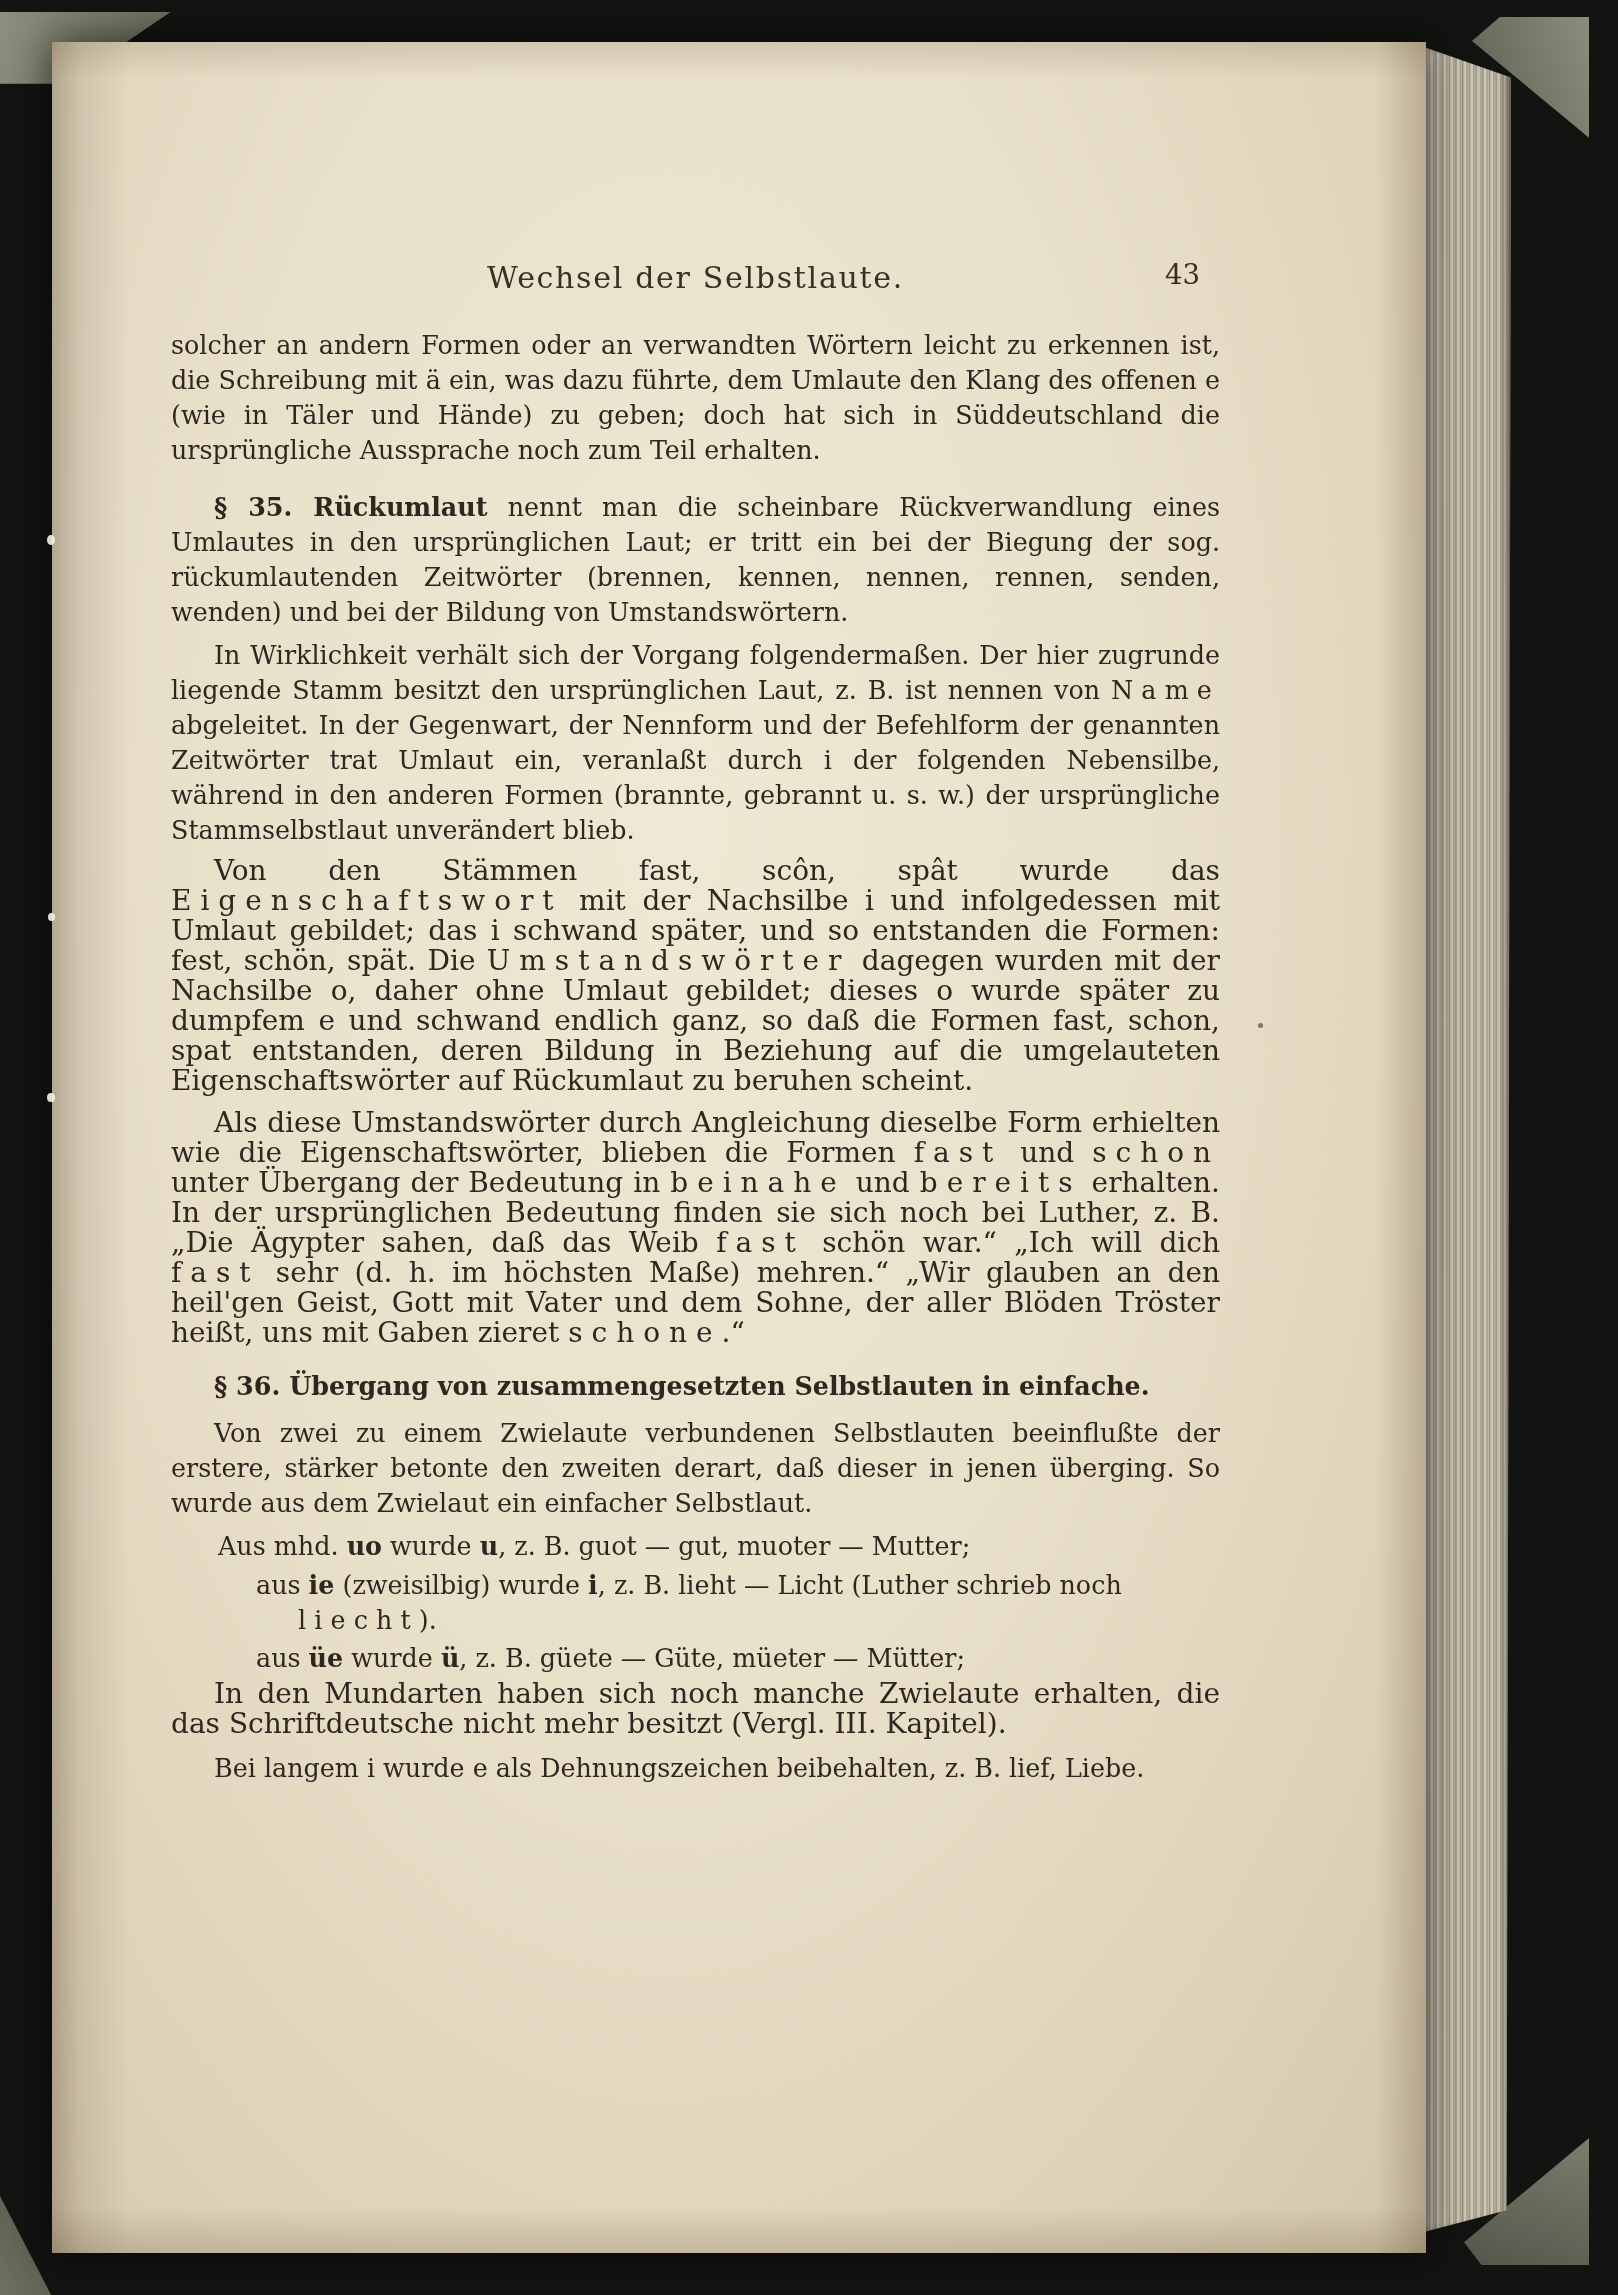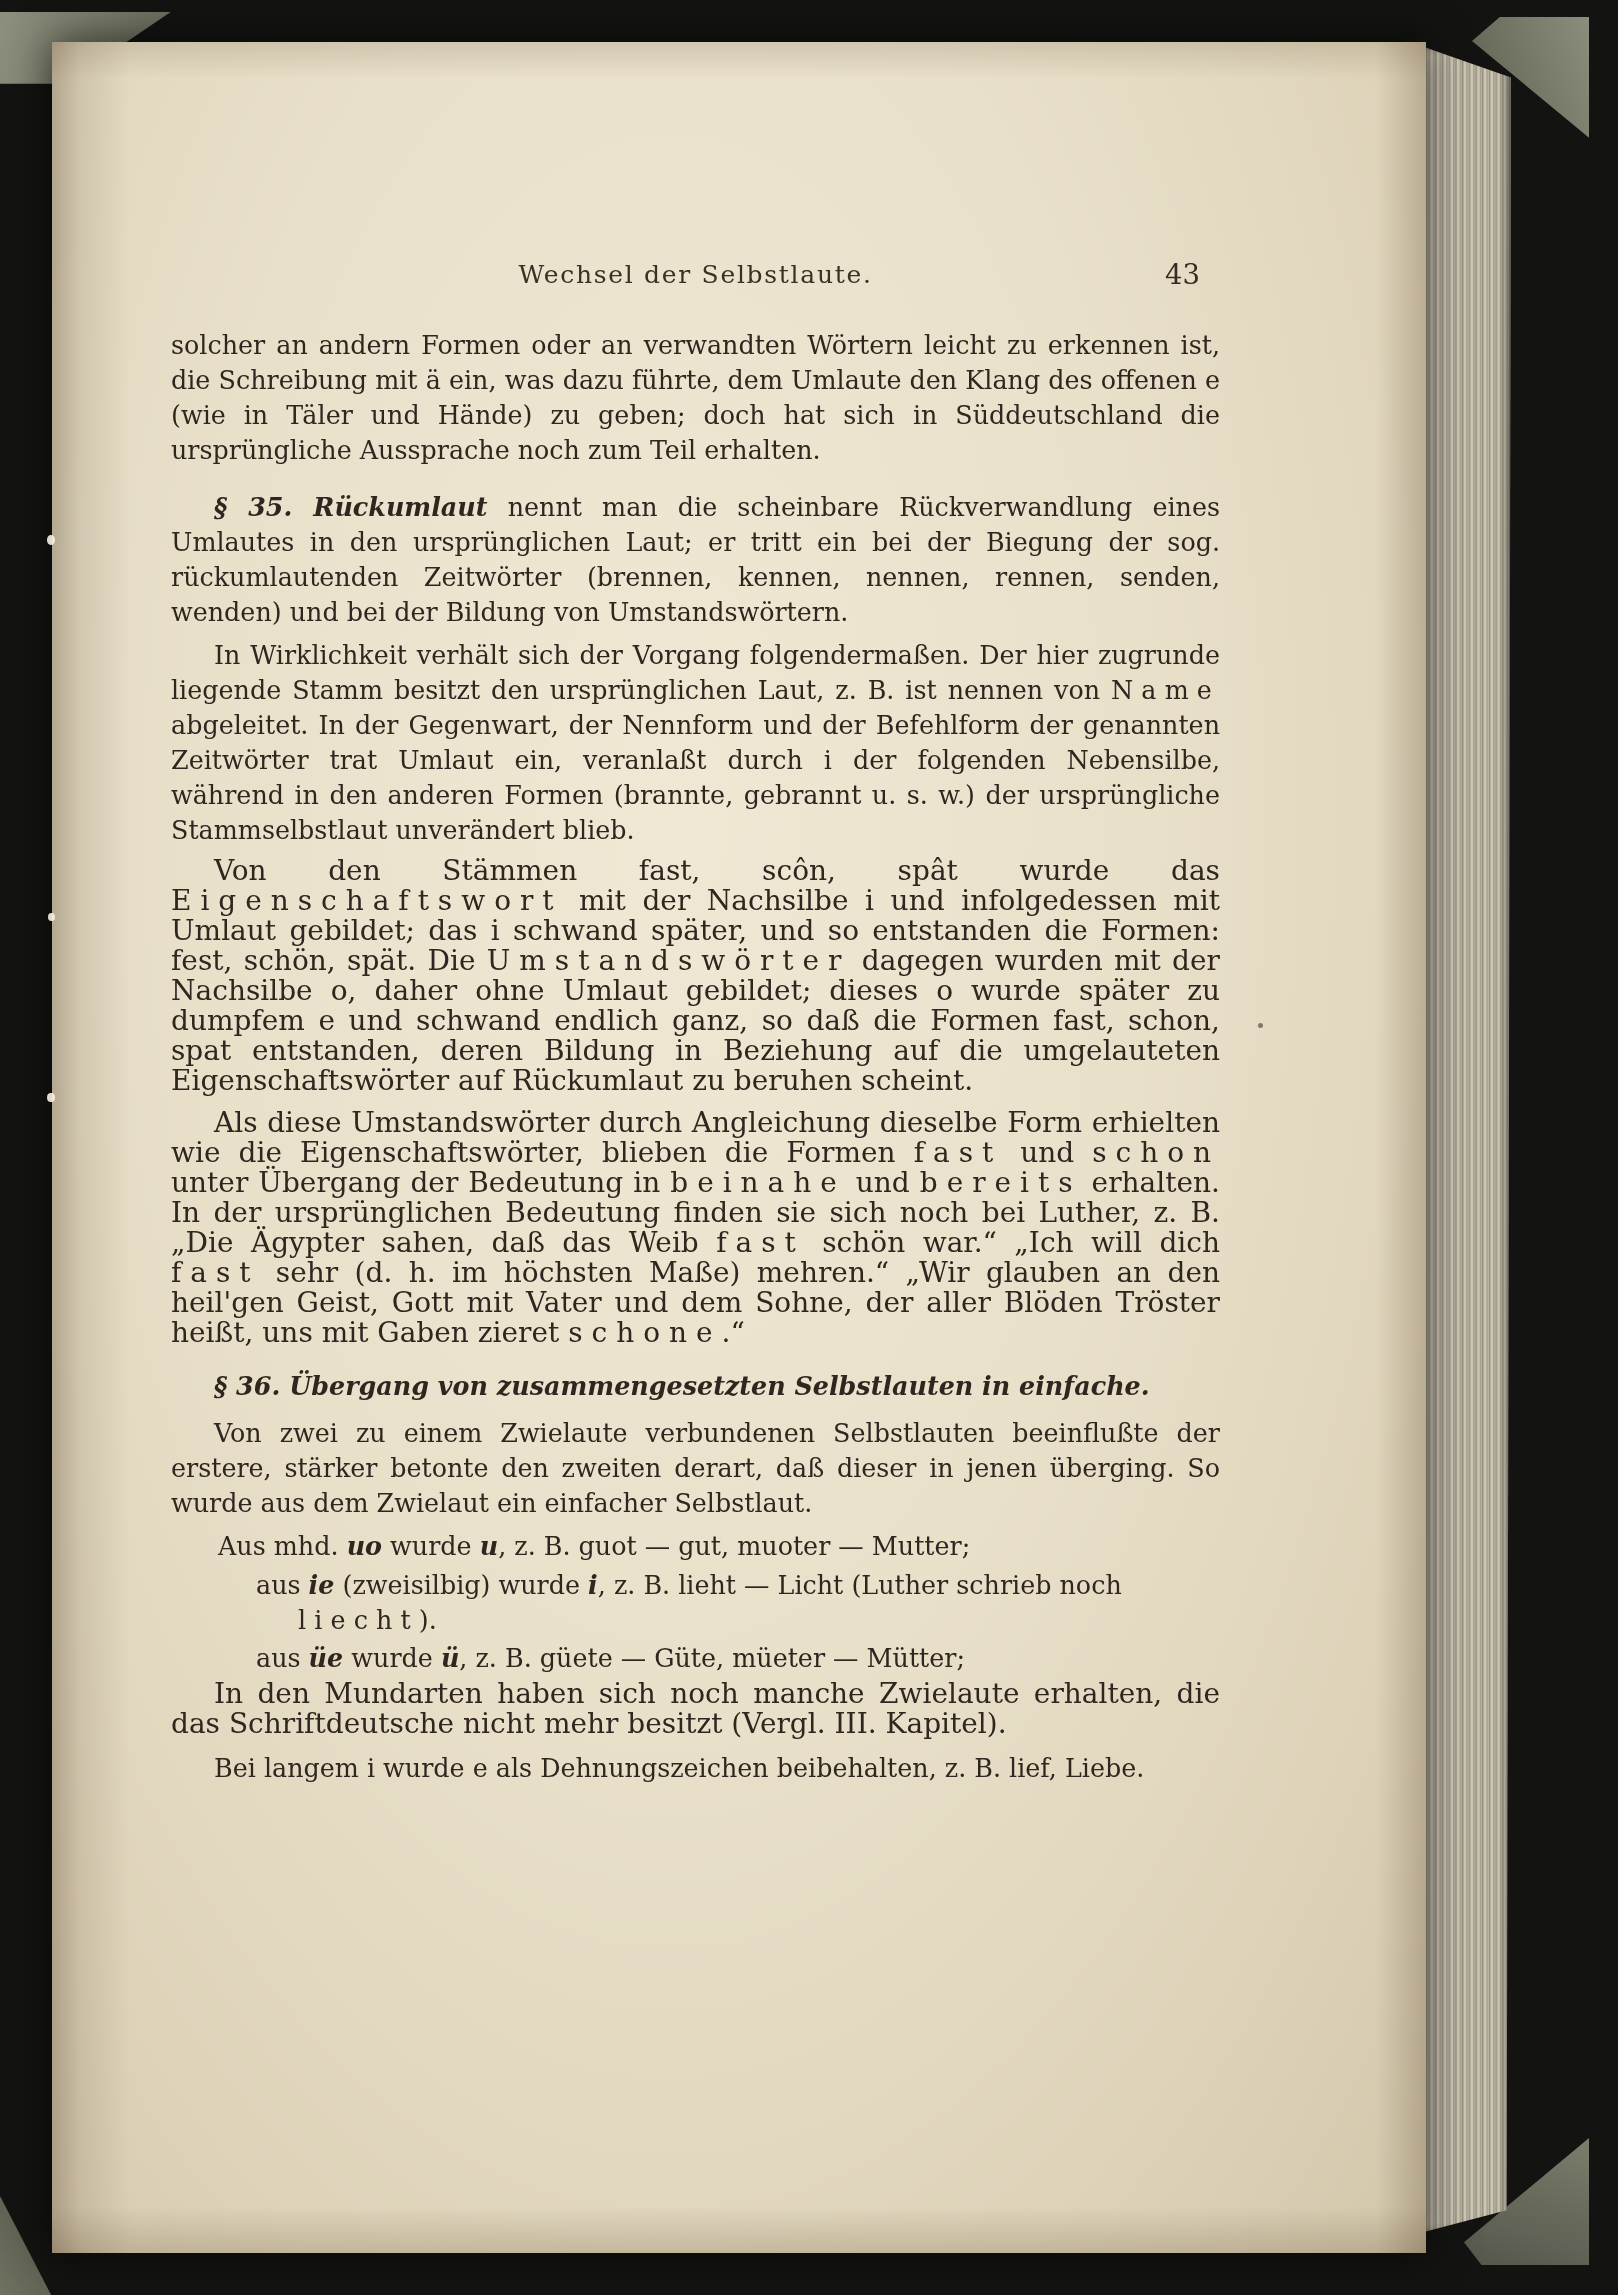--- a/index.html
+++ b/index.html
@@ -55,29 +55,29 @@
   }
   .speck{position:absolute;background:#f7f2e3;border-radius:50%;opacity:.9;}
   .sp1{left:-5px;top:493px;width:7.5px;height:10px;}
   .sp2{left:-4.2px;top:871px;width:6.7px;height:8.3px;}
   .sp3{left:-5px;top:1051px;width:7.5px;height:9.2px;}
   .mark-dot{position:absolute;left:1206px;top:981px;width:5px;height:5px;
     background:#4a4238;border-radius:50%;opacity:.65;}
   
   .text-col{position:absolute;left:119px;top:218px;width:1049px;color:var(--ink);}
   .page-header{position:relative;height:40px;margin-bottom:28px;}
-  .running-title{text-align:center;font-size:25px;letter-spacing:1.7px;color:#393026;}
+  .running-title{text-align:center;font-size:30px;letter-spacing:1.7px;color:#393026;}
   .page-no{position:absolute;right:20px;top:-1.7px;font-size:27.5px;color:#352c23;}
   .para{margin:0 0 8.3px 0;text-align:justify;}
   .body{font-size:25.4px;line-height:35px;}
   .small{font-size:28px;line-height:30px;margin-bottom:11.7px;}
   .indent{text-indent:43px;}
   .gap-top{margin-top:21.6px;}
   .heading{margin-bottom:11.7px;}
-  .b{font-weight:bold;font-style:italic;}
+  .b{font-weight:bold;}
   .sp{letter-spacing:.32em;}
   .list{text-align:left;margin-bottom:3.3px;}
   .l1{padding-left:47px;}
   .l2{padding-left:85px;}
   .hang{padding-left:127px;text-indent:-42px;}
 </style>
 </head>
 <body>
 
 <div class="corner corner-tl"></div>

